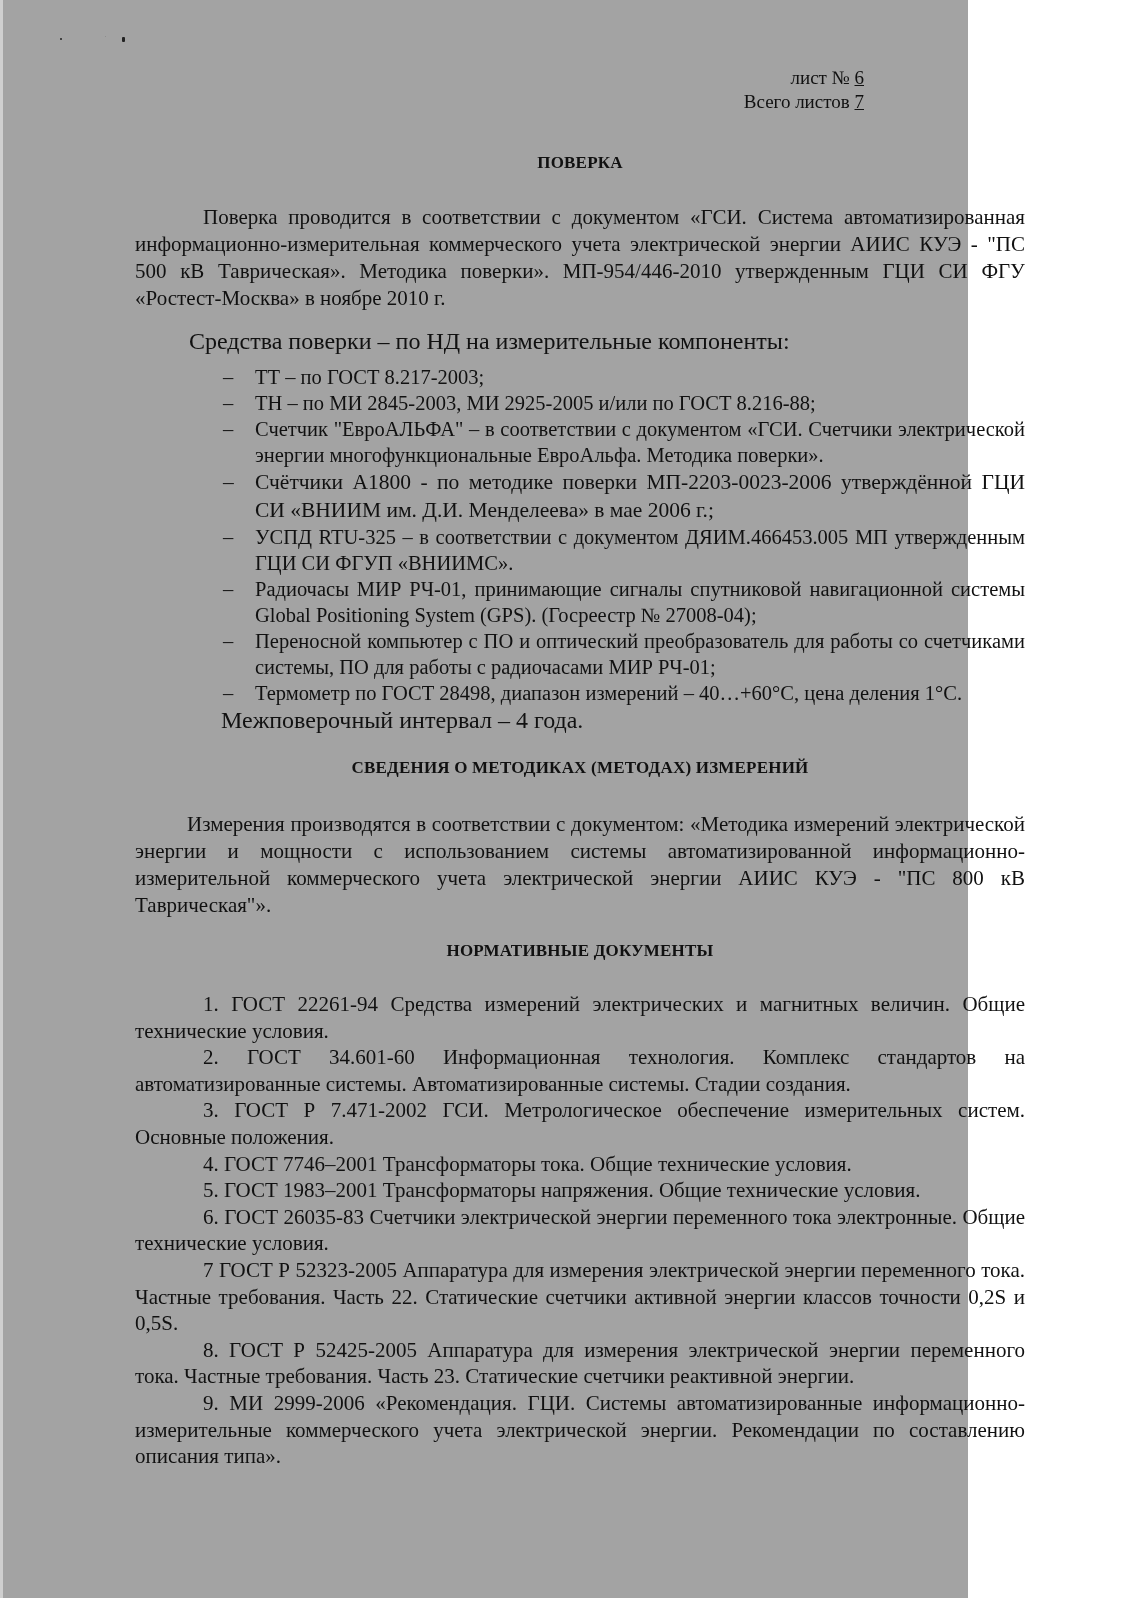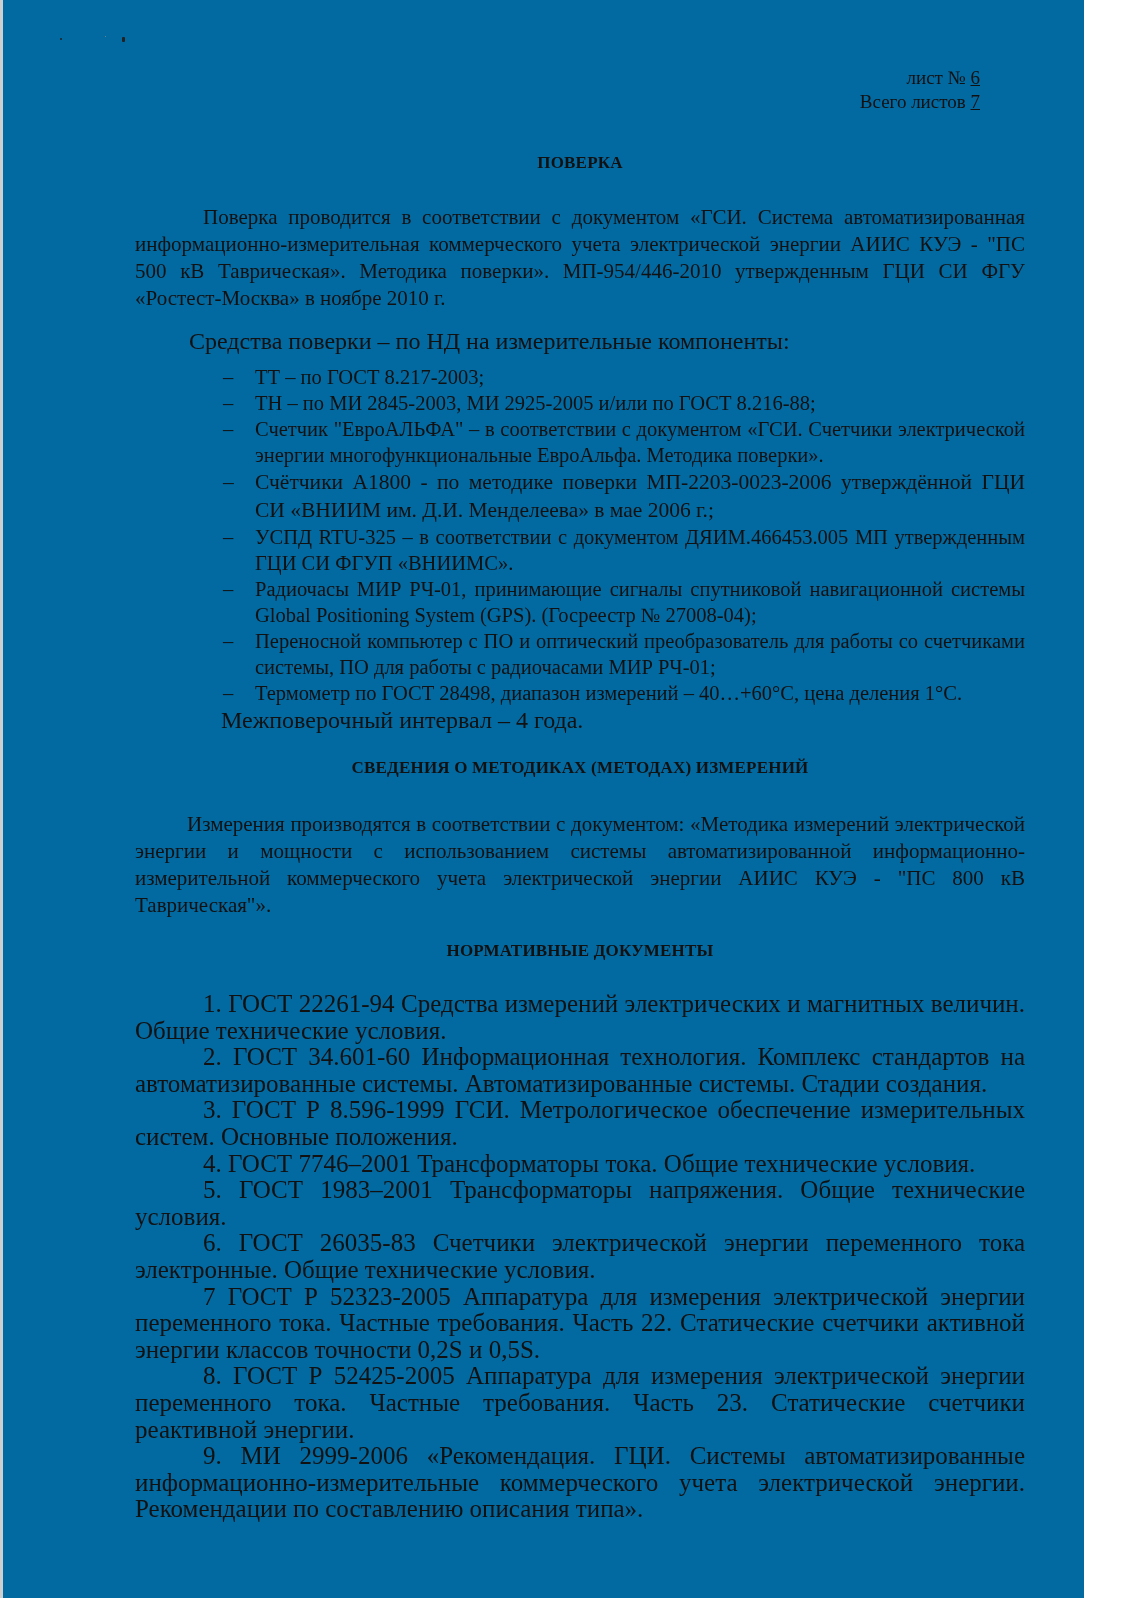--- a/index.html
+++ b/index.html
@@ -1,32 +1,32 @@
 <!DOCTYPE html>
 <html><head>
 <meta charset="utf-8">
 <style>
   html, body { margin: 0; padding: 0; background: #ffffff; }
   body { width: 1130px; height: 1598px; position: relative; overflow: hidden;
          font-family: "Liberation Serif", "DejaVu Serif", serif; color: #111; }
-  .page { position: absolute; left: 0; top: 0; width: 1084px; height: 1598px; background: #0369a1; }
+  .page { position: absolute; left: 0; top: 0; width: 968px; height: 1598px; background: #a3a3a3; }
   .edge-left { position: absolute; left: 0; top: 0; width: 3px; height: 1598px; background: #cfcfcf; }
   .speck { position: absolute; background: #222; border-radius: 1px; }
   .sheet-info { position: absolute; right: 104px; top: 66px; text-align: right; font-size: 19px; line-height: 24px; }
   .sheet-info u { text-decoration: underline; }
   .content { position: absolute; left: 135px; top: 0; width: 890px; }
   .abs { position: absolute; left: 0; width: 890px; }
   h2 { margin: 0; font-size: 17px; font-weight: bold; text-align: center; letter-spacing: 0.2px; }
   p { margin: 0; font-size: 21px; line-height: 27px; text-align: justify; }
   .indent { text-indent: 68px; }
   .list { list-style: none; margin: 0; padding: 0; }
   .list li { position: relative; padding-left: 120px; font-size: 20.5px; line-height: 26px; text-align: justify; margin-bottom: 0; }
   .list li .dash { position: absolute; left: 88px; top: 0; }
   .lead { padding-left: 54px; font-size: 24px; line-height: 27px; }
-  .num-list p { text-indent: 68px; font-size: 25px; line-height: 26.6px; }
+  .num-list p { text-indent: 68px; font-size: 21px; line-height: 26.6px; }
 </style>
 </head>
 <body>
 
 <div class="page">
   <div class="edge-left"></div>
   <div class="speck" style="left:60px;top:38px;width:2px;height:2px;"></div>
   <div class="speck" style="left:105px;top:36px;width:1px;height:1px;background:#888;"></div>
   <div class="speck" style="left:122px;top:37px;width:3px;height:5px;"></div>
 
@@ -64,21 +64,21 @@
 
     <h2 class="abs" style="top:758px;">СВЕДЕНИЯ О МЕТОДИКАХ (МЕТОДАХ) ИЗМЕРЕНИЙ</h2>
 
     <p class="abs indent" style="top:811px;text-indent:52px;">Измерения производятся в соответствии с документом: «Методика измерений электрической энергии и мощности с использованием системы автоматизированной информационно-измерительной коммерческого учета электрической энергии АИИС КУЭ - "ПС 800 кВ Таврическая"».</p>
 
     <h2 class="abs" style="top:941px;">НОРМАТИВНЫЕ ДОКУМЕНТЫ</h2>
 
     <div class="abs num-list" style="top:991px;">
       <p>1. ГОСТ 22261-94 Средства измерений электрических и магнитных величин. Общие технические условия.</p>
       <p>2. ГОСТ 34.601-60 Информационная технология. Комплекс стандартов на автоматизированные системы. Автоматизированные системы. Стадии создания.</p>
-      <p>3. ГОСТ Р 8.596-1999 ГСИ. Метрологическое обеспечение измерительных систем. Основные положения.</p>
+      <p>3. ГОСТ Р 7.471-2002 ГСИ. Метрологическое обеспечение измерительных систем. Основные положения.</p>
       <p>4. ГОСТ 7746–2001 Трансформаторы тока. Общие технические условия.</p>
       <p>5. ГОСТ 1983–2001 Трансформаторы напряжения. Общие технические условия.</p>
       <p>6. ГОСТ 26035-83 Счетчики электрической энергии переменного тока электронные. Общие технические условия.</p>
       <p>7 ГОСТ Р 52323-2005 Аппаратура для измерения электрической энергии переменного тока. Частные требования. Часть 22. Статические счетчики активной энергии классов точности 0,2S и 0,5S.</p>
       <p>8. ГОСТ Р 52425-2005 Аппаратура для измерения электрической энергии переменного тока. Частные требования. Часть 23. Статические счетчики реактивной энергии.</p>
       <p>9. МИ 2999-2006 «Рекомендация. ГЦИ. Системы автоматизированные информационно-измерительные коммерческого учета электрической энергии. Рекомендации по составлению описания типа».</p>
     </div>
 
   </div>
 </div>

